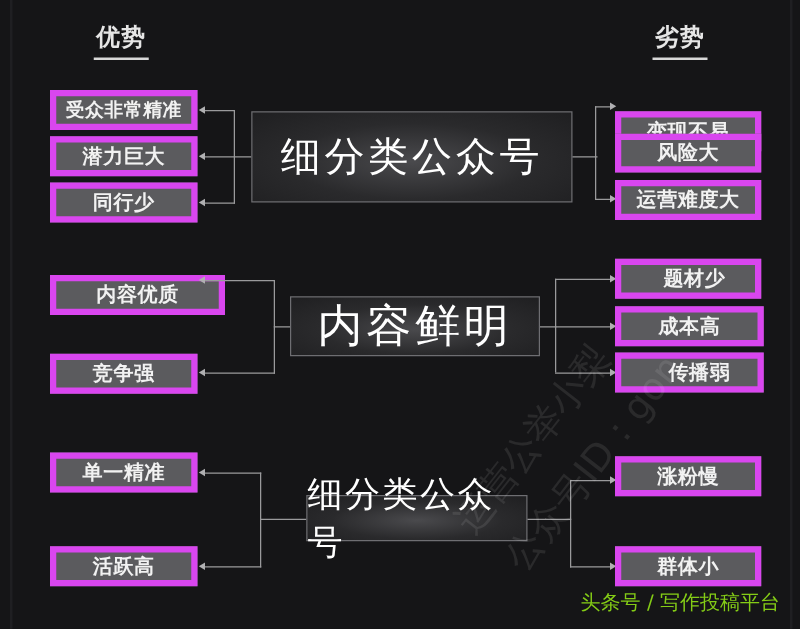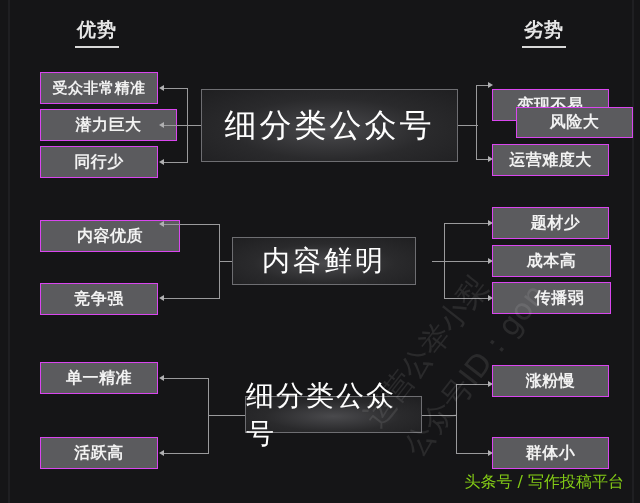--- a/index.html
+++ b/index.html
@@ -8,21 +8,21 @@
     background:#151517;
     font-family:"DejaVu Sans", sans-serif;
     position:relative;
   }
   .edge-line { position:absolute; top:0; bottom:0; width:2px; background:#1f1f22; }
   .heading {
     position:absolute; top:17px; color:#e6e6e6; font-weight:bold; font-size:19px;
     border-bottom:2px solid #d8d8d8; padding:0 2px 3px 2px; letter-spacing:1px;
   }
   .box {
-    position:absolute; background:#5b5b5e; border:1px solid #d946ef;
+    position:absolute; background:#5b5b5e; border:5px solid #d946ef;
     color:#f2f2f2; font-weight:bold; font-size:16px;
     display:flex; align-items:center; justify-content:center;
     box-sizing:border-box; letter-spacing:0.5px;
   }
   .center {
     position:absolute; border:1px solid #6e6e72;
     background: radial-gradient(ellipse at 50% 55%, #4a4a4d 0%, #2a2a2c 55%, #1f1f21 100%);
     color:#ffffff; display:flex; align-items:center; justify-content:center;
     box-sizing:border-box; letter-spacing:3px;
   }
@@ -45,55 +45,55 @@
 </head>
 <body>
 
 <div class="edge-line" style="left:8px;"></div>
 <div class="edge-line" style="left:632px;"></div>
 
 <div class="heading" style="left:75px;">优势</div>
 <div class="heading" style="left:522px;">劣势</div>
 
 <div class="box" style="left:40px;top:72px;width:118px;height:32px;font-size:15px;">受众非常精准</div>
-<div class="box" style="left:40px;top:109px;width:137px;height:32px;">潜力巨大</div>
+<div class="box" style="left:40px;top:109px;width:118px;height:32px;">潜力巨大</div>
 <div class="box" style="left:40px;top:146px;width:118px;height:32px;">同行少</div>
 
 <div class="line" style="left:163px;top:88px;width:25px;height:1px;"></div>
 <div class="line" style="left:163px;top:125px;width:38px;height:1px;"></div>
 <div class="line" style="left:163px;top:162px;width:25px;height:1px;"></div>
 <div class="line" style="left:187px;top:88px;width:1px;height:75px;"></div>
 <div class="arrow-l" style="left:159px;top:85px;"></div>
 <div class="arrow-l" style="left:159px;top:122px;"></div>
 <div class="arrow-l" style="left:159px;top:159px;"></div>
 
 <div class="center" style="left:201px;top:89px;width:257px;height:73px;font-size:32px;">细分类公众号</div>
 
 <div class="line" style="left:458px;top:125px;width:20px;height:1px;"></div>
 <div class="line" style="left:476px;top:85px;width:1px;height:75px;"></div>
 <div class="line" style="left:476px;top:85px;width:12px;height:1px;"></div>
 <div class="line" style="left:476px;top:159px;width:12px;height:1px;"></div>
 <div class="arrow-r" style="left:488px;top:82px;"></div>
 <div class="arrow-r" style="left:488px;top:156px;"></div>
 
 <div class="box" style="left:492px;top:69px;width:117px;height:32px;margin-top:20px;">变现不易</div>
-<div class="box" style="left:492px;top:107px;width:117px;height:31px;margin-left:24px;">风险大</div>
+<div class="box" style="left:492px;top:107px;width:117px;height:31px;">风险大</div>
 <div class="box" style="left:492px;top:144px;width:117px;height:32px;">运营难度大</div>
 
 <div class="box" style="left:40px;top:220px;width:140px;height:32px;">内容优质</div>
 <div class="box" style="left:40px;top:283px;width:118px;height:32px;">竞争强</div>
 
 <div class="line" style="left:163px;top:224px;width:57px;height:1px;"></div>
 <div class="line" style="left:163px;top:298px;width:57px;height:1px;"></div>
 <div class="line" style="left:219px;top:224px;width:1px;height:75px;"></div>
 <div class="line" style="left:219px;top:261px;width:13px;height:1px;"></div>
 <div class="arrow-l" style="left:159px;top:221px;"></div>
 <div class="arrow-l" style="left:159px;top:295px;"></div>
 
-<div class="center" style="left:232px;top:237px;width:184px;height:48px;font-size:28px;">内容鲜明</div>
+<div class="center" style="left:232px;top:237px;width:200px;height:48px;font-size:36px;">内容鲜明</div>
 
 <div class="line" style="left:432px;top:261px;width:13px;height:1px;"></div>
 <div class="line" style="left:444px;top:223px;width:1px;height:75px;"></div>
 <div class="line" style="left:444px;top:223px;width:44px;height:1px;"></div>
 <div class="line" style="left:444px;top:261px;width:44px;height:1px;"></div>
 <div class="line" style="left:444px;top:298px;width:44px;height:1px;"></div>
 <div class="arrow-r" style="left:488px;top:220px;"></div>
 <div class="arrow-r" style="left:488px;top:258px;"></div>
 <div class="arrow-r" style="left:488px;top:295px;"></div>
 

